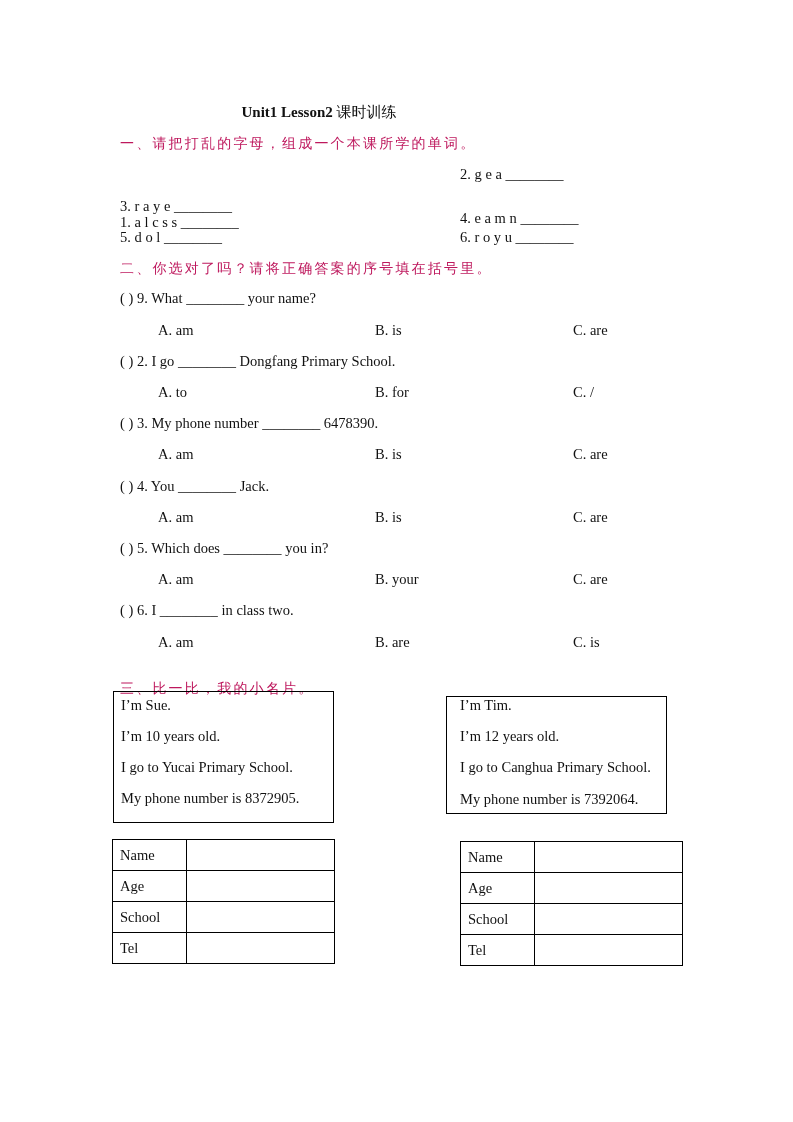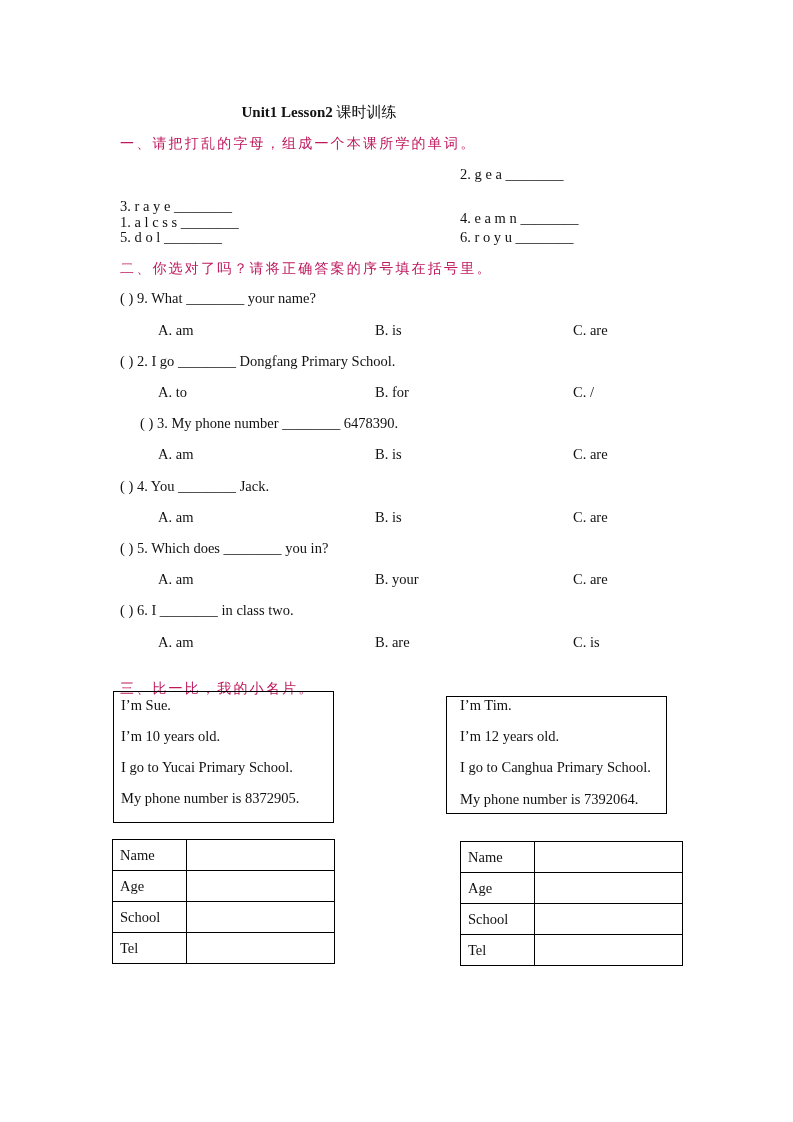--- a/index.html
+++ b/index.html
@@ -38,21 +38,21 @@
 <div class="abs txt" style="left:120px; top:290px;">(    ) 9. What ________ your name?</div>
 <div class="abs txt" style="left:158px; top:322px;">A. am</div>
 <div class="abs txt" style="left:375px; top:322px;">B. is</div>
 <div class="abs txt" style="left:573px; top:322px;">C. are</div>
 
 <div class="abs txt" style="left:120px; top:353px;">(    ) 2. I go ________ Dongfang Primary School.</div>
 <div class="abs txt" style="left:158px; top:384px;">A. to</div>
 <div class="abs txt" style="left:375px; top:384px;">B. for</div>
 <div class="abs txt" style="left:573px; top:384px;">C. /</div>
 
-<div class="abs txt" style="left:120px; top:415px;margin-left:20px;">(    ) 3. My phone number ________ 6478390.</div>
+<div class="abs txt" style="left:120px; top:415px;">(    ) 3. My phone number ________ 6478390.</div>
 <div class="abs txt" style="left:158px; top:446px;">A. am</div>
 <div class="abs txt" style="left:375px; top:446px;">B. is</div>
 <div class="abs txt" style="left:573px; top:446px;">C. are</div>
 
 <div class="abs txt" style="left:120px; top:478px;">(    ) 4. You ________ Jack.</div>
 <div class="abs txt" style="left:158px; top:509px;">A. am</div>
 <div class="abs txt" style="left:375px; top:509px;">B. is</div>
 <div class="abs txt" style="left:573px; top:509px;">C. are</div>
 
 <div class="abs txt" style="left:120px; top:540px;">(    ) 5. Which does ________ you in?</div>

